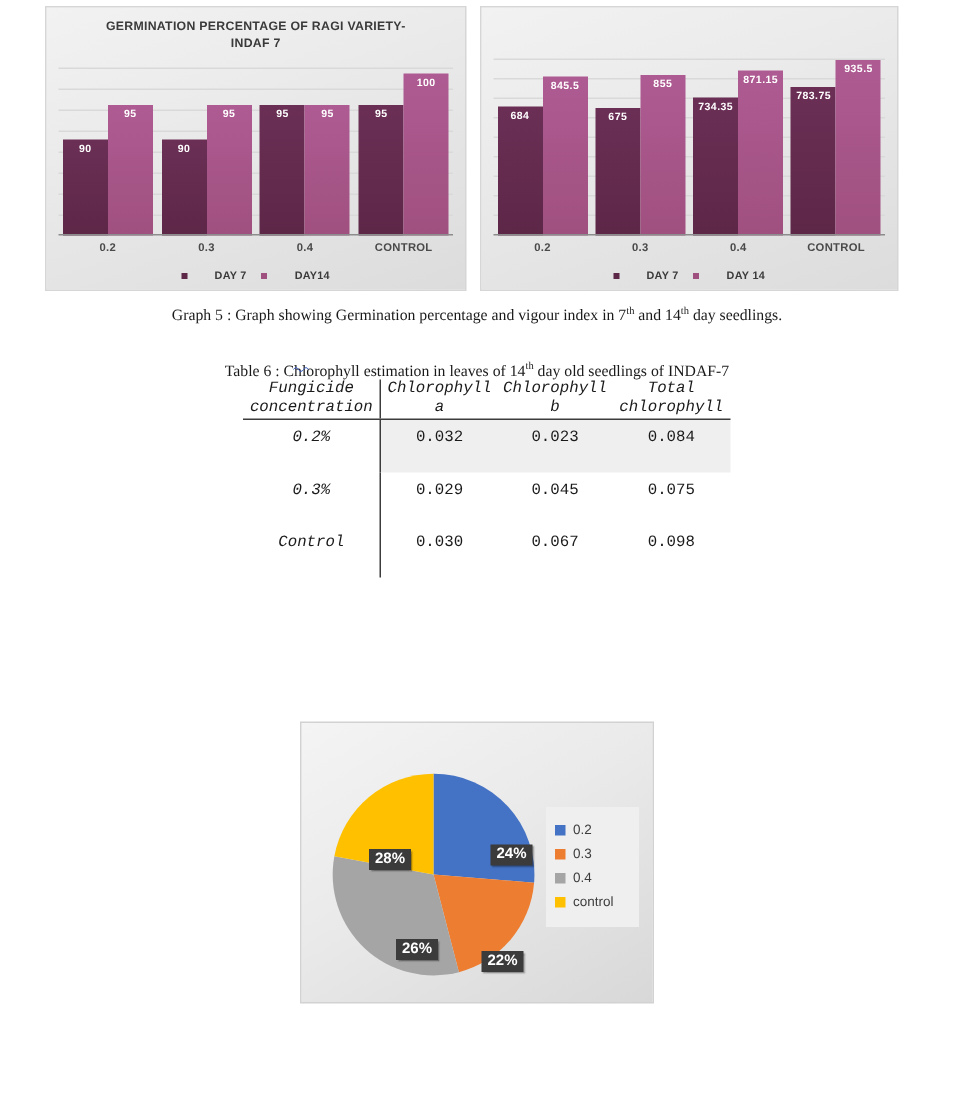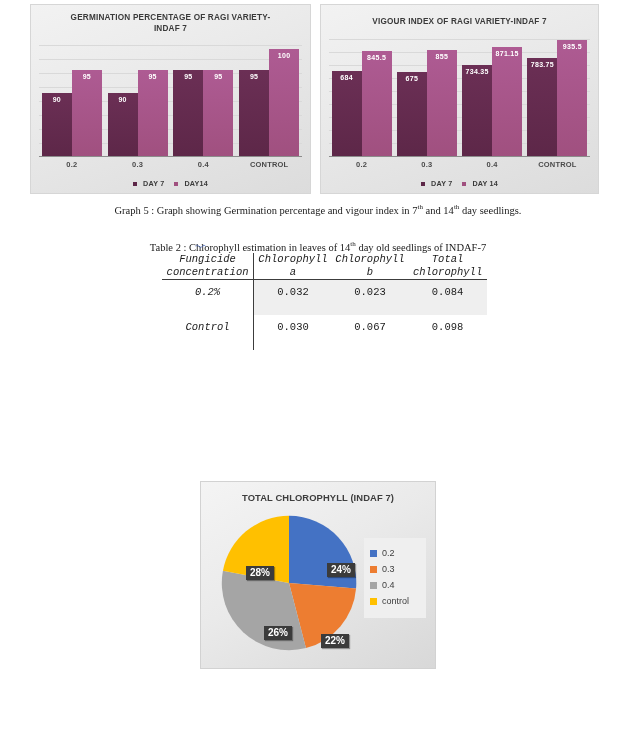--- a/index.html
+++ b/index.html
@@ -84,21 +84,21 @@
     letter-spacing:.2px;
   }
 
   .legend{
     position:absolute;left:0;right:0;bottom:5px;
     display:flex;justify-content:center;gap:10px;
     font-size:7.2px;font-weight:bold;color:#3a3a3a;
     font-family:"Liberation Sans", sans-serif;
     letter-spacing:.2px;
   }
-  .legend .li{display:flex;align-items:center;gap:6px;}
+  .legend .li{display:flex;align-items:center;gap:18px;}
   .legend .sw{width:4px;height:4px;display:inline-block;}
   .sw.d7{background:#5d2748;}
   .sw.d14{background:#a0507f;}
 
   
   .caption{
     position:absolute;
     font-family:"Liberation Serif", serif;
     font-size:10.5px;color:#1a1a1a;
     text-align:center;width:100%;
@@ -247,21 +247,20 @@
         <span>DAY 7</span>
       </div>
       <div class="li">
         <span class="sw d14"></span>
         <span>DAY14</span>
       </div>
     </div>
   </div>
 
   <div class="barchart" id="chart2">
-    <div class="bc-title">VIGOUR INDEX OF RAGI VARIETY-INDAF 7</div>
 
     <div class="plot">
       <div class="gridlines">
         <i style="top:0%"></i>
           <i style="top:11%"></i>
           <i style="top:22%"></i>
         <i style="top:33%"></i>
           <i style="top:44%"></i>
           <i style="top:55%"></i>
         <i style="top:66%"></i>
@@ -322,21 +321,21 @@
         <span>DAY 14</span>
       </div>
     </div>
   </div>
 
   <div class="caption" id="cap5">
     <span>Graph 5 : Graph showing Germination percentage and vigour index in 7</span><sup>th</sup><span> and 14</span><sup>th</sup><span> day seedlings.</span>
   </div>
 
   <div class="caption" id="cap-table">
-    <span>Table 2 : Chlorophyll estimation in leaves of 14</span><sup>th</sup><span> day old seedlings of INDAF-7</span>
+    <span>Table 6 : Chlorophyll estimation in leaves of 14</span><sup>th</sup><span> day old seedlings of INDAF-7</span>
   </div>
   <svg class="tbl-underline-extra" width="20" height="6" viewBox="0 0 20 6">
     <path d="M0 4 Q2 1 4 4 T8 4 T12 4" stroke="#3b5fc0" fill="none" stroke-width="0.8"></path>
   </svg>
 
   <table class="tbl">
     <thead>
       <tr>
         <th style="width:92px">
           <span>Fungicide</span><br>
@@ -357,30 +356,35 @@
       </tr>
     </thead>
     <tbody>
       <tr class="shade">
         <td class="fc">0.2%</td>
         <td class="vline">0.032</td>
         <td>0.023</td>
         <td>0.084</td>
       </tr>
       <tr>
+        <td class="fc">0.3%</td>
+        <td class="vline">0.029</td>
+        <td>0.045</td>
+        <td>0.075</td>
+      </tr>
+      <tr>
         <td class="fc">Control</td>
         <td class="vline">0.030</td>
         <td>0.067</td>
         <td>0.098</td>
       </tr>
     </tbody>
   </table>
 
   <div id="pie-frame">
-    <div class="pie-title">TOTAL CHLOROPHYLL (INDAF 7)</div>
 
     <svg id="pie-svg" width="140" height="140" viewBox="0 0 100 100">
 
       <path d="M50 50 L50 2 A48 48 0 0 1 97.9 53.9 Z" fill="#4472c4"></path>
 
       <path d="M50 50 L97.9 53.9 A48 48 0 0 1 62.1 96.5 Z" fill="#ed7d31"></path>
 
       <path d="M50 50 L62.1 96.5 A48 48 0 0 1 2.8 41.3 Z" fill="#a5a5a5"></path>
 
       <path d="M50 50 L2.8 41.3 A48 48 0 0 1 50 2 Z" fill="#ffc000"></path>

